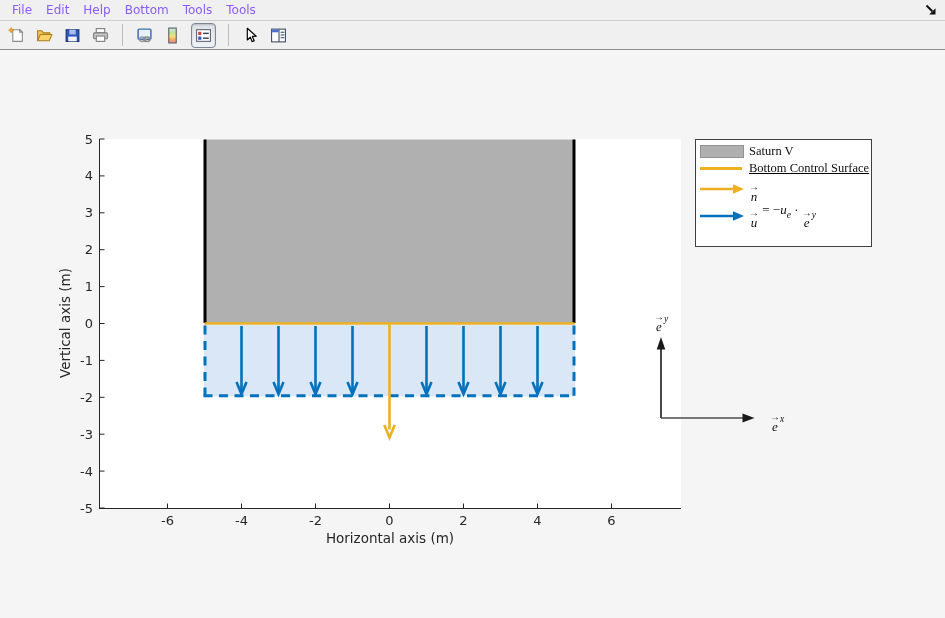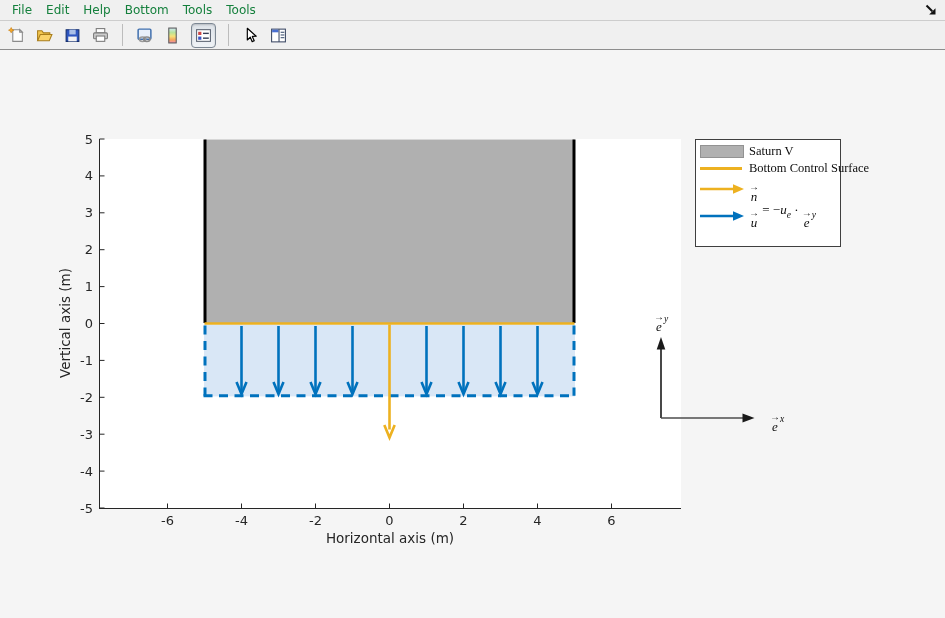--- a/index.html
+++ b/index.html
@@ -1,34 +1,34 @@
 <!DOCTYPE html>
 <html><head>
 <meta charset="utf-8">
 <style>
   html,body{margin:0;padding:0}
   body{width:945px;height:618px;position:relative;overflow:hidden;background:#f5f5f5;
        font-family:"DejaVu Sans","Liberation Sans",sans-serif;cursor:default;-webkit-user-select:none;user-select:none}
   .menubar{position:absolute;top:0;left:0;right:0;height:20px;background:#f0f0f0;
            border-bottom:1px solid #cdcdcd;display:flex;align-items:center;padding-left:5px;
-           font-size:12px;color:#15803d}
+           font-size:12px;color:#8b5cf6}
   .menu-item{padding:2px 7px}
   .toolbar{position:absolute;top:21px;left:0;right:0;height:28px;background:#f0f0f0;
            border-bottom:1px solid #8d8d8d;display:flex;align-items:center;padding-left:7px;gap:9px}
   .tb-btn{width:19px;height:19px;display:flex;align-items:center;justify-content:center;flex:none}
   .tb-btn.pressed{width:23px;height:23px;border:1px solid #7c8793;border-radius:4px;
                   background:linear-gradient(#dde2e8,#f0f3f6);box-shadow:inset 0 1px 2px rgba(0,0,0,.18)}
   .tb-sep{width:1px;height:22px;background:#bcbcbc;margin:0 3px;flex:none}
   .dock-btn{position:absolute;top:2px;right:7px;width:14px;height:14px}
   #plot-svg{position:absolute;top:0;left:0}
   .tick{font-size:13px;fill:#262626;font-family:"DejaVu Sans","Liberation Sans",sans-serif}
   .axlabel{position:absolute;font-size:13.5px;color:#262626;text-align:center}
   #xlabel{left:240px;top:530px;width:300px}
   #ylabel{left:-36px;top:313px;width:206px;height:20px;transform:rotate(-90deg)}
-  .legendbox{position:absolute;left:695px;top:139px;width:146px;height:108px;background:#fff;
+  .legendbox{position:absolute;left:695px;top:139px;width:177px;height:108px;background:#fff;
              border:1px solid #3f3f3f;box-sizing:border-box;padding-top:3px;z-index:3}
   .leg-row{display:flex;align-items:center;padding-left:4px}
   .leg-swatch{width:44px;flex:none;display:flex;align-items:center}
   .leg-label{margin-left:5px;font-family:"Liberation Serif","DejaVu Serif",serif;
              font-size:12.5px;color:#0d0d0d;white-space:nowrap}
   .math{font-family:"Liberation Serif","DejaVu Serif",serif;font-size:13px;color:#0d0d0d;white-space:nowrap}
   .vec{display:inline-flex;flex-direction:column;align-items:center;vertical-align:-2px;line-height:1}
   .varr{font-size:10px;height:7px;line-height:7px;font-style:normal}
   .vbase{font-style:italic;font-size:13px;line-height:13px}
   .mit{font-style:italic}
@@ -232,21 +232,21 @@
       <span class="vbase">e</span>
     </span><span class="msub">x</span></div>
 
 <div class="legendbox" id="legendbox">
     <div class="leg-row" style="height: 17px;">
       <div class="leg-swatch">
         <div style="width:42px;height:11px;background:#b0b0b0;border:1px solid #929292"></div>
       </div>
       <div class="leg-label">Saturn V</div>
     </div>
-    <div class="leg-row" style="height: 16px;">
+    <div class="leg-row" style="height: 16px; text-decoration: underline;">
       <div class="leg-swatch">
         <div style="width:42px;height:3px;background:#EDB120"></div>
       </div>
       <div class="leg-label">Bottom Control Surface</div>
     </div>
     <div class="leg-row" style="height: 26px;">
       <div class="leg-swatch">
         <svg width="44" height="14">
           <line x1="0" y1="7" x2="33" y2="7" stroke="#EDB120" stroke-width="2.7"></line>
           <polygon points="33,2.3 44,7 33,11.7" fill="#EDB120"></polygon>

